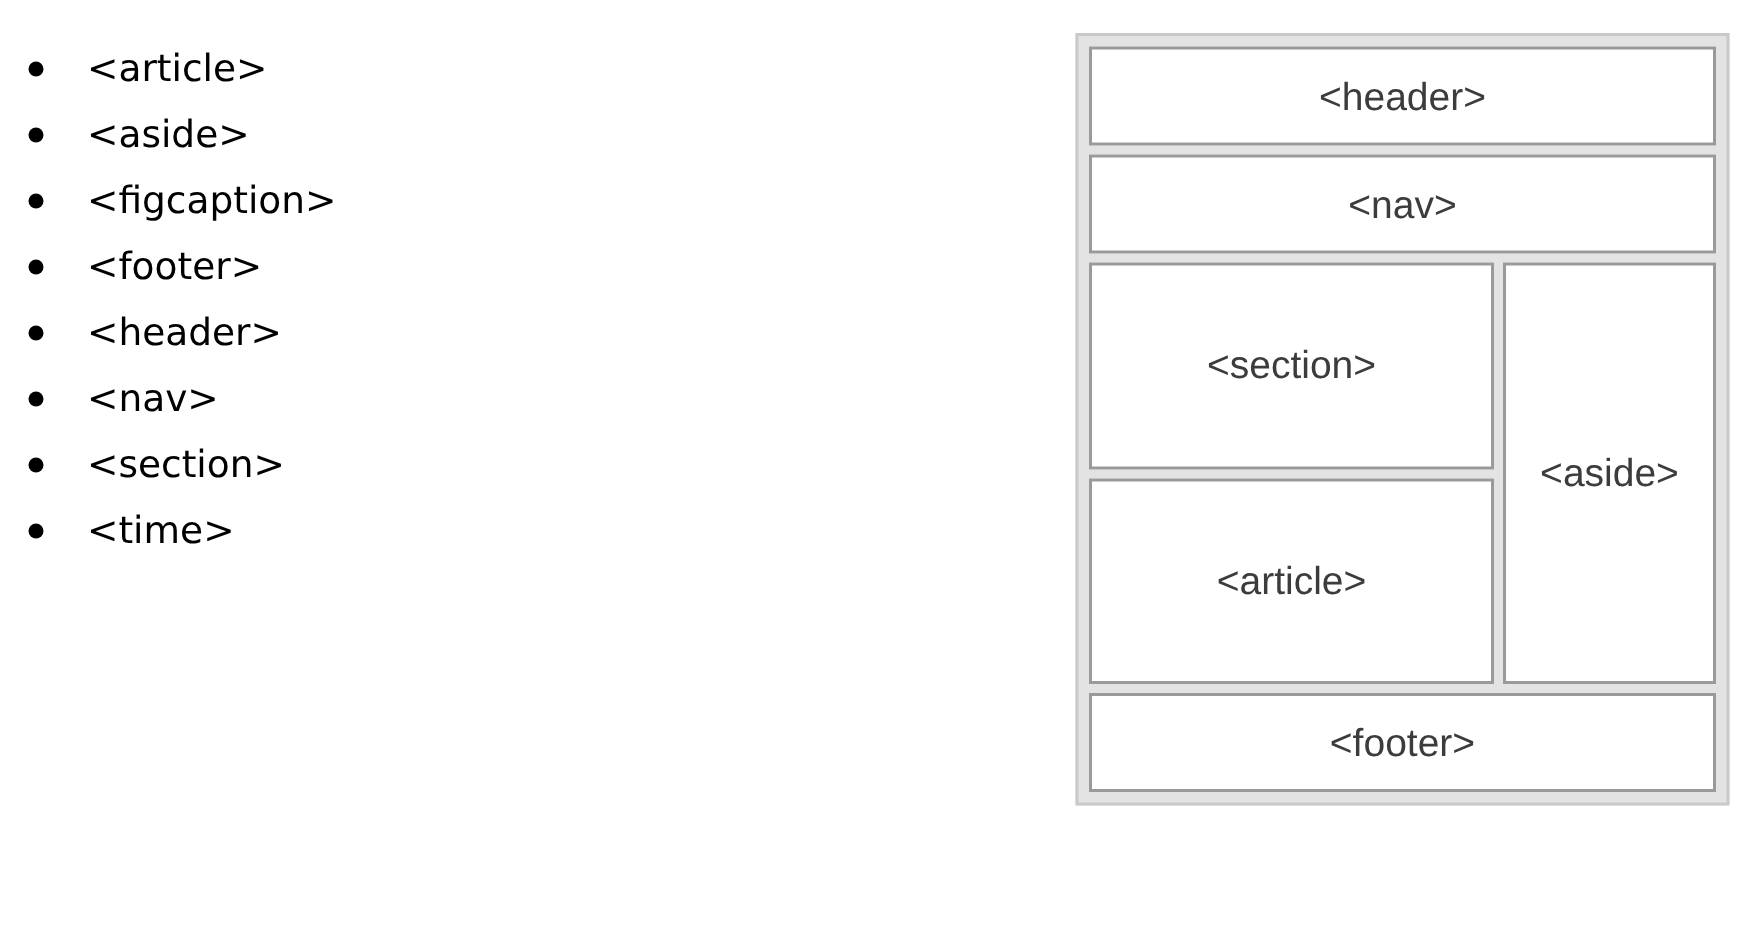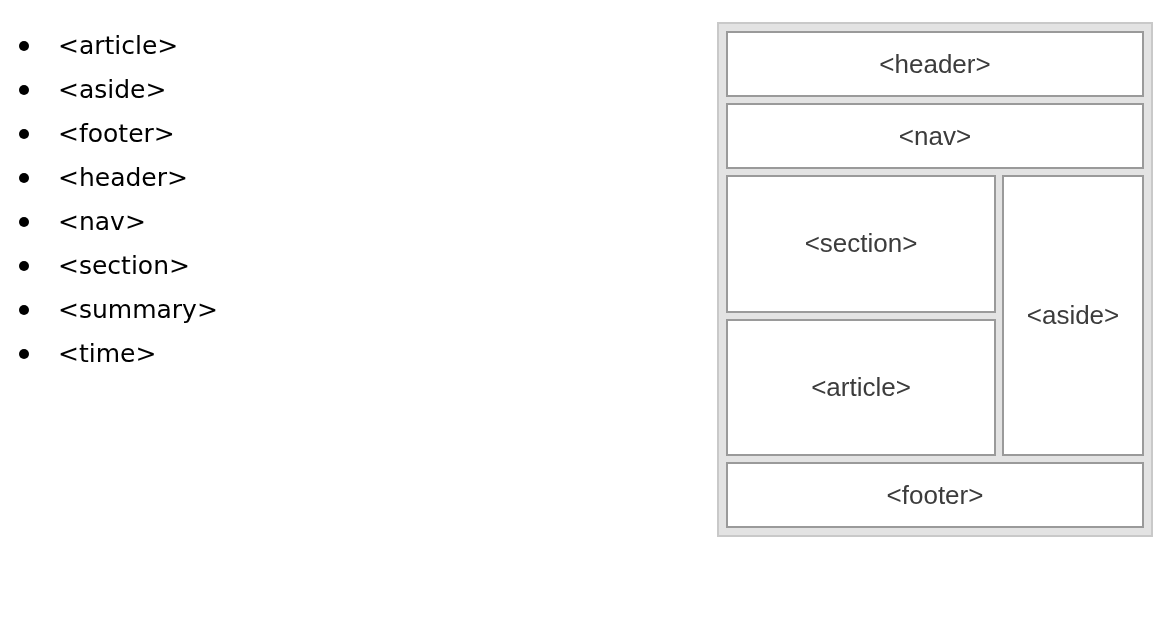--- a/index.html
+++ b/index.html
@@ -99,25 +99,25 @@
     flex: 0 0 142px;
   }
   #diag-footer { height: 66px; flex: 0 0 66px; }
 </style>
 </head>
 <body>
 
 <ul id="element-list">
   <li><span>&lt;article&gt;</span></li>
   <li><span>&lt;aside&gt;</span></li>
+  <li><span>&lt;figcaption&gt;</span></li>
   <li><span>&lt;footer&gt;</span></li>
   <li><span>&lt;header&gt;</span></li>
   <li><span>&lt;nav&gt;</span></li>
   <li><span>&lt;section&gt;</span></li>
-  <li><span>&lt;summary&gt;</span></li>
   <li><span>&lt;time&gt;</span></li>
 </ul>
 
 <div id="layout-diagram">
 
   <div id="diag-header" class="diag-box">
     <span>&lt;header&gt;</span>
   </div>
 
   <div id="diag-nav" class="diag-box">

